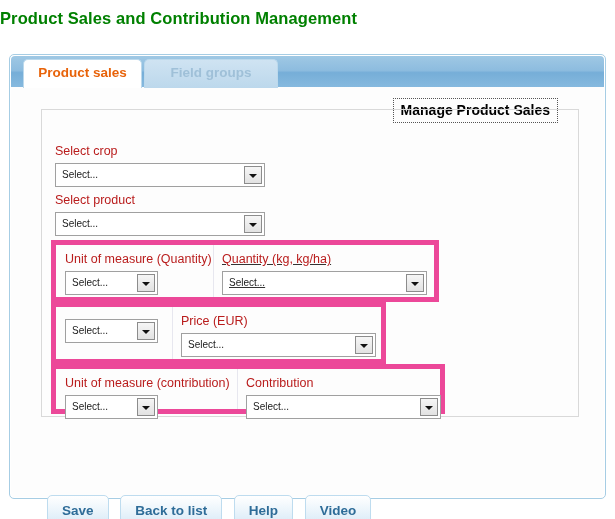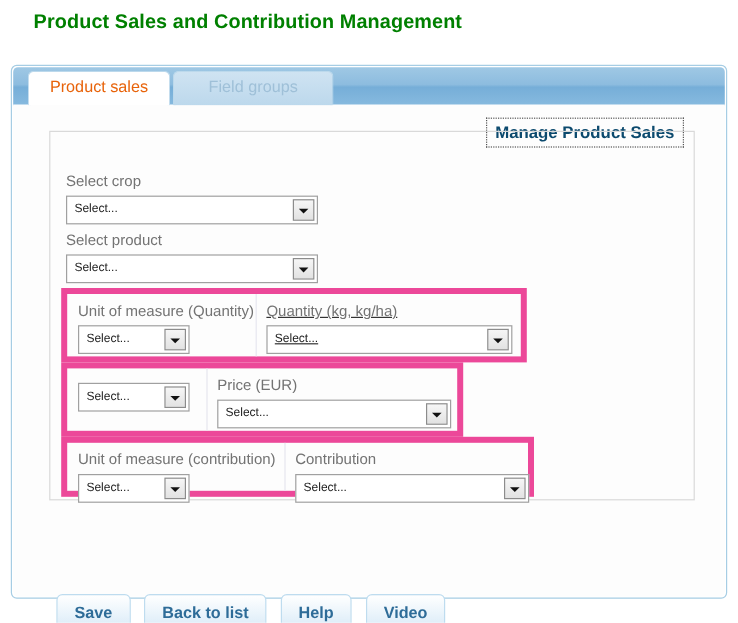--- a/index.html
+++ b/index.html
@@ -15,21 +15,21 @@
     color: #333;
     overflow: hidden;
     position: relative;
   }
 
   
   .page-title {
     font-size: 16.5px;
     font-weight: bold;
     color: #008000;
-    padding: 9px 0 0 28px;
+    padding: 9px 0 0 0;
     letter-spacing: 0.1px;
   }
 
   
   .tab-widget {
     position: absolute;
     left: 9px;
     top: 54px;
     width: 597px;
     height: 445px;
@@ -47,21 +47,21 @@
     background: linear-gradient(to bottom, #9fc8e4 0%, #8dbcdf 45%, #76aed8 52%, #87badf 100%);
     overflow: hidden;
   }
 
   .tab {
     position: absolute;
     top: 3px;
     height: 29px;
     box-sizing: border-box;
     font-size: 13.5px;
-    font-weight: normal;
+    font-weight: bold;
     line-height: 26px;
     text-align: center;
     border-radius: 5px 5px 0 0;
     cursor: pointer;
   }
   .tab-active {
     left: 12px;
     width: 119px;
     background: #ffffff;
     color: #e8630a;
@@ -92,47 +92,47 @@
   
   .section-head-wrap {
     position: absolute;
     left: 30px;
     right: 30px;
     top: 22px;
     height: 1px;
   }
   .section-head {
     position: absolute;
-    right: 4px;
+    right: 16px;
     top: -11px;
     padding: 3px 7px 4px 7px;
     background: #fdfdfd;
     border: 1px dotted #555;
-    color: #0c4a6e;
+    color: #000000;
     font-size: 14px;
     font-weight: bold;
     white-space: nowrap;
     margin-left: 33px;
   }
 
   
   .form-box {
     position: absolute;
     left: 30px;
     top: 22px;
     width: 538px;
     height: 308px;
     border: 1px solid #d9d9d9;
     box-sizing: border-box;
     background: transparent;
   }
 
   
   .fld-label {
-    color: #737373;
+    color: #b91c1c;
     font-size: 12.5px;
     white-space: nowrap;
   }
 
   
   .sel {
     position: relative;
     height: 24px;
     box-sizing: border-box;
     background: #ffffff;

